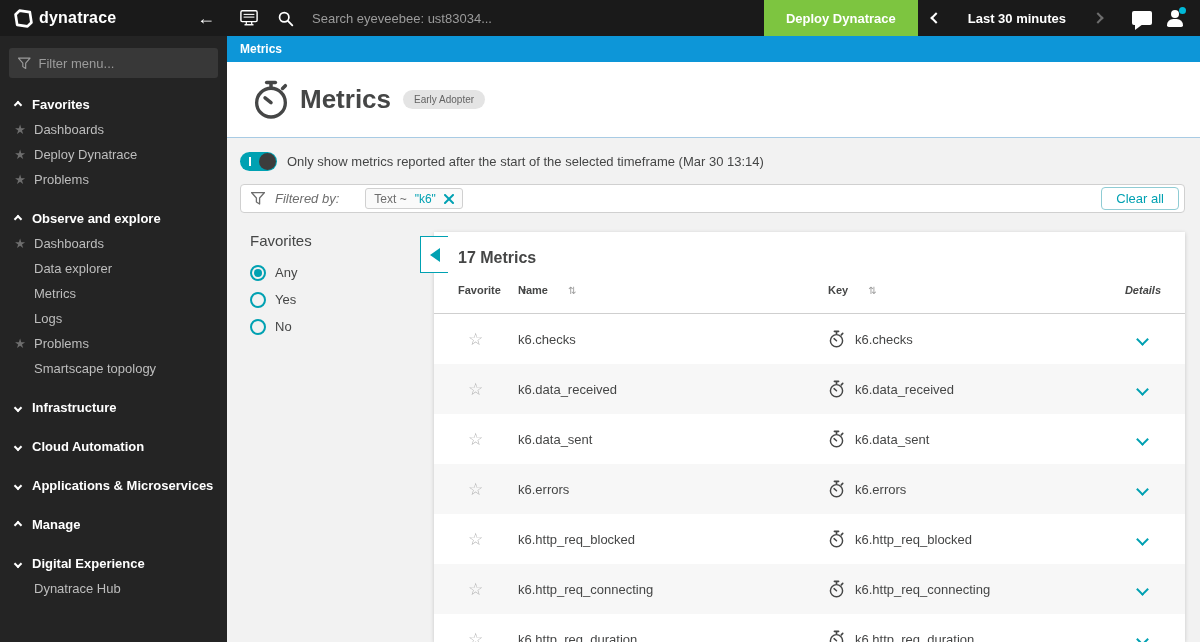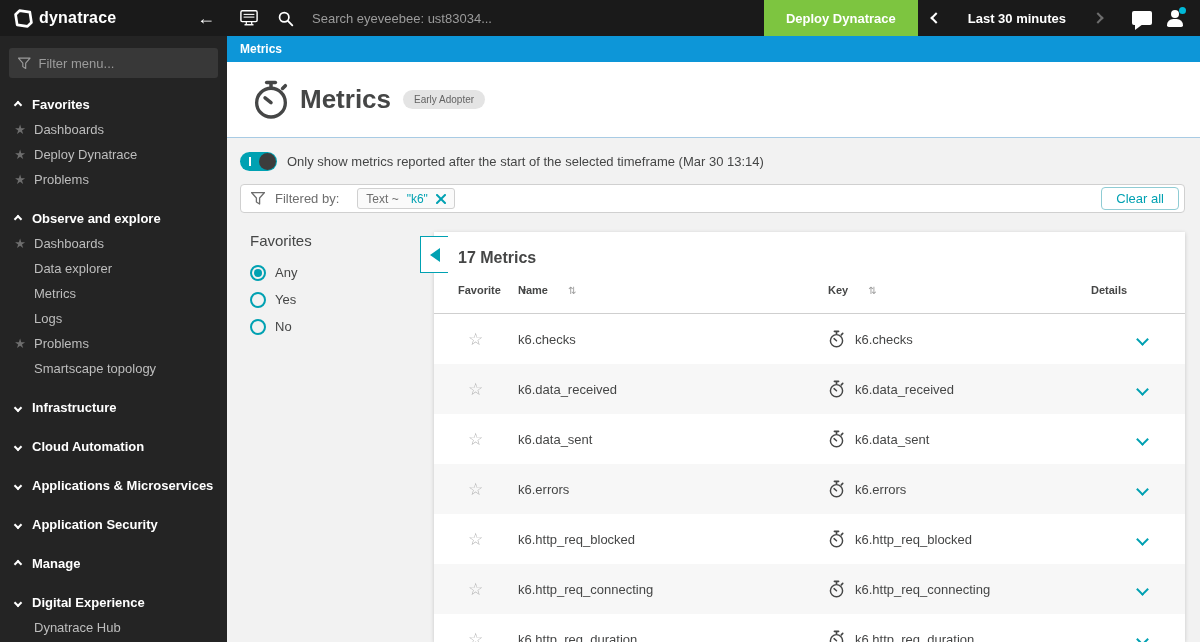--- a/index.html
+++ b/index.html
@@ -61,21 +61,21 @@
 
   .graybody { flex:1; display:flex; flex-direction:column; min-height:0; }
   .toggle-row { display:flex; align-items:center; gap:10px; padding:14px 15px 0 13px; }
   .toggle { position:relative; width:37px; height:19px; border-radius:10px; background:#00a1b2; cursor:pointer; flex-shrink:0; }
   .toggle .bar { position:absolute; left:9px; top:5px; width:2px; height:9px; background:#fff; }
   .toggle .knob { position:absolute; right:1px; top:1px; width:17px; height:17px; border-radius:50%; background:#3c3c3c; }
   .toggle-label { font-size:13px; color:#454646; }
 
   .filter-bar { display:flex; align-items:center; background:#fff; border:1px solid #d0d0d0; border-radius:4px; height:29px; margin:13px 15px 0 13px; padding:0 5px 0 10px; }
   .filter-bar .funnel { margin-right:10px; }
-  .filtered-by { font-size:13px; color:#6e6e6e; margin-right:18px; }
+  .filtered-by { font-size:13px; color:#6e6e6e; margin-right:26px;font-style:italic; }
   .chip { display:flex; align-items:center; gap:8px; background:#fafafa; border:1px solid #d0d0d0; border-radius:3px; height:21px; padding:0 8px; font-size:12px; }
   .chip-field { color:#6e6e6e; }
   .chip-value { color:#00a1b2; }
   .chip-x { cursor:pointer; display:flex; }
   .clear-all { margin-left:auto; background:#fff; border:1px solid #8fccd4; color:#00a1b2; font-size:13px; border-radius:4px; height:23px; padding:0 14px; cursor:pointer; font-family:"Liberation Sans", sans-serif; }
 
   .content-row { flex:1; display:flex; align-items:stretch; margin-top:19px; padding:0 15px 0 13px; min-height:0; }
   .facet { width:194px; flex-shrink:0; padding-left:10px; }
   .facet-title { font-size:15px; color:#454646; margin-bottom:16px; }
   .radio-row { display:flex; align-items:flex-start; gap:9px; margin-bottom:11px; cursor:pointer; }
@@ -85,21 +85,21 @@
 
   .card-wrap { flex:1; position:relative; min-width:0; }
   .collapse-btn { position:absolute; left:-14px; top:4px; width:28px; height:37px; background:#fff; border:1px solid #00a1b2; border-right:none; cursor:pointer; display:flex; align-items:center; justify-content:center; z-index:2; }
   .tri-left { width:0; height:0; border-top:7px solid transparent; border-bottom:7px solid transparent; border-right:10px solid #00a1b2; }
   .card { background:#fff; height:100%; box-shadow:0 1px 4px rgba(0,0,0,.18); overflow:hidden; position:relative; z-index:1; }
   .card-title { font-size:16px; font-weight:bold; color:#454646; padding:17px 24px 0; }
   .tbl-head { display:grid; grid-template-columns:60px 310px 1fr 70px; align-items:center; padding:0 24px; height:47px; border-bottom:1px solid #cfcfcf; }
   .th { font-size:11px; font-weight:bold; color:#454646; display:flex; align-items:center; gap:20px; }
   .th .sort { font-size:10px; color:#9a9a9a; font-weight:normal; }
   .th .dd { font-size:7px; color:#6e6e6e; }
-  .th.right { justify-content:flex-start; }
+  .th.right { justify-content:flex-end;font-style:italic; }
   .tbl-row { display:grid; grid-template-columns:60px 310px 1fr 70px; align-items:center; height:50px; padding:0 24px; }
   .tbl-row:nth-child(even) { background:#f7f7f7; }
   .cell-star { font-size:17px; color:#b2b2b2; padding-left:10px; cursor:pointer; }
   .cell-name { font-size:13px; color:#454646; }
   .cell-key { display:flex; align-items:center; gap:10px; font-size:13px; color:#454646; }
   .cell-details { display:flex; justify-content:flex-end; padding-right:14px; }
   .chev-teal { display:inline-block; width:9px; height:9px; border-right:2.5px solid #00a1b2; border-bottom:2.5px solid #00a1b2; transform:rotate(45deg); cursor:pointer; }
 </style>
 </head>
 <body>
@@ -205,24 +205,20 @@
     <span class="chev down"></span>
     <span class="sec-label">Infrastructure</span>
   </div>
           <div class="nav-section">
     <span class="chev down"></span>
     <span class="sec-label">Cloud Automation</span>
   </div>
           <div class="nav-section">
     <span class="chev down"></span>
     <span class="sec-label">Applications &amp; Microservices</span>
-  </div>
-          <div class="nav-section">
-    <span class="chev down"></span>
-    <span class="sec-label">Application Security</span>
   </div>
           <div class="nav-section">
     <span class="chev up"></span>
     <span class="sec-label">Manage</span>
   </div>
           <div class="nav-section">
     <span class="chev down"></span>
     <span class="sec-label">Digital Experience</span>
   </div>
           <div class="nav-item">

